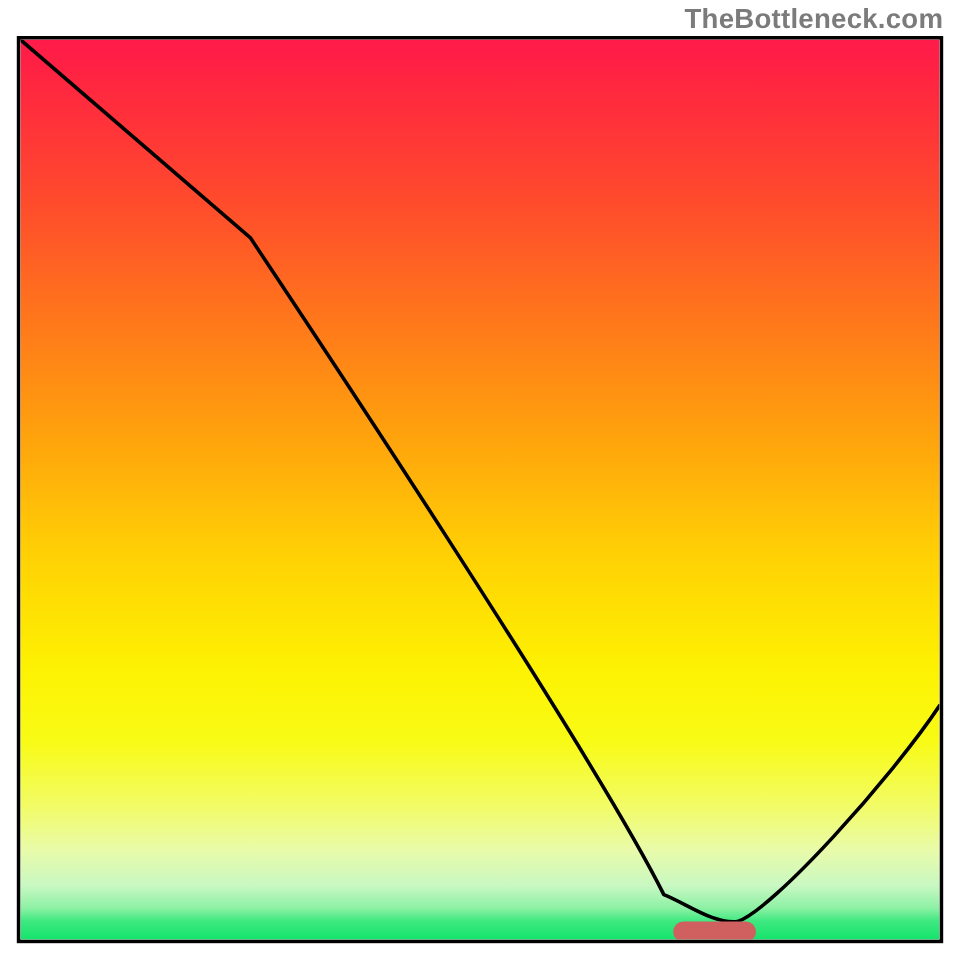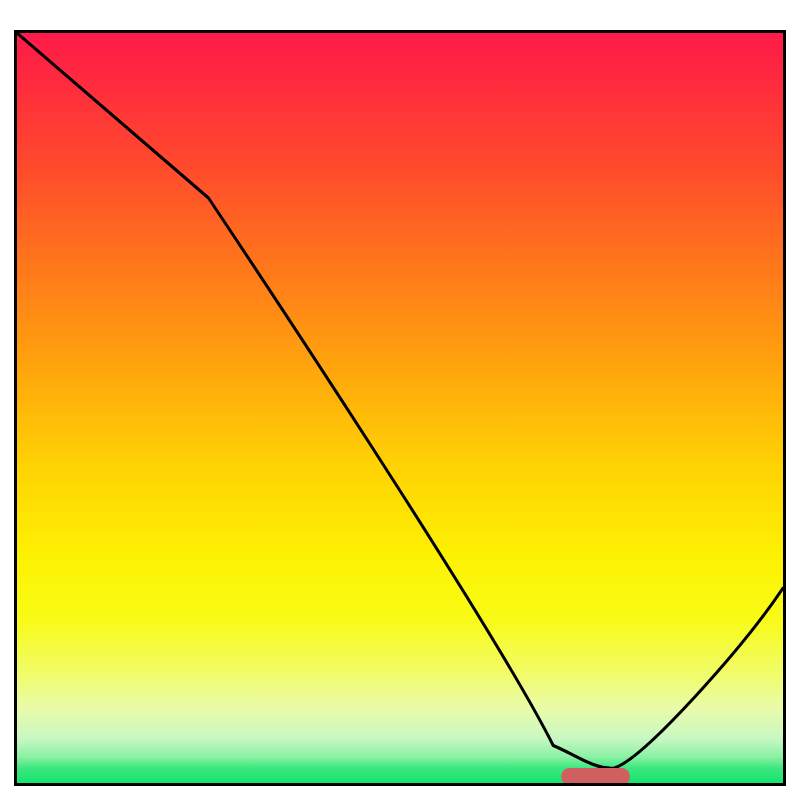--- a/index.html
+++ b/index.html
@@ -67,20 +67,21 @@
     color: #7b7b7b;
     letter-spacing: 0.2px;
     user-select: none;
   }
 </style>
 </head>
 <body>
 
 <div class="chart-container">
 
+  <div class="watermark">TheBottleneck.com</div>
 
   <div class="plot-area">
     <div class="gradient-bg"></div>
 
     <svg class="curve-svg" viewBox="0 0 766 750" preserveAspectRatio="none">
       <path d="M 0 0 L 191.5 165 C 231.5 225, 476.19999999999993 592.5, 536.1999999999999 712.5 C 556.1999999999999 720.5, 577.48 737, 597.48 735 C 627.48 725, 726 615, 766 555" fill="none" stroke="#000000" stroke-width="3" stroke-linecap="round" stroke-linejoin="round"></path>
     </svg>
 
     <div class="marker" style="left: 543.86px; width: 68.94px; top: 734.5px;"></div>
   </div>

